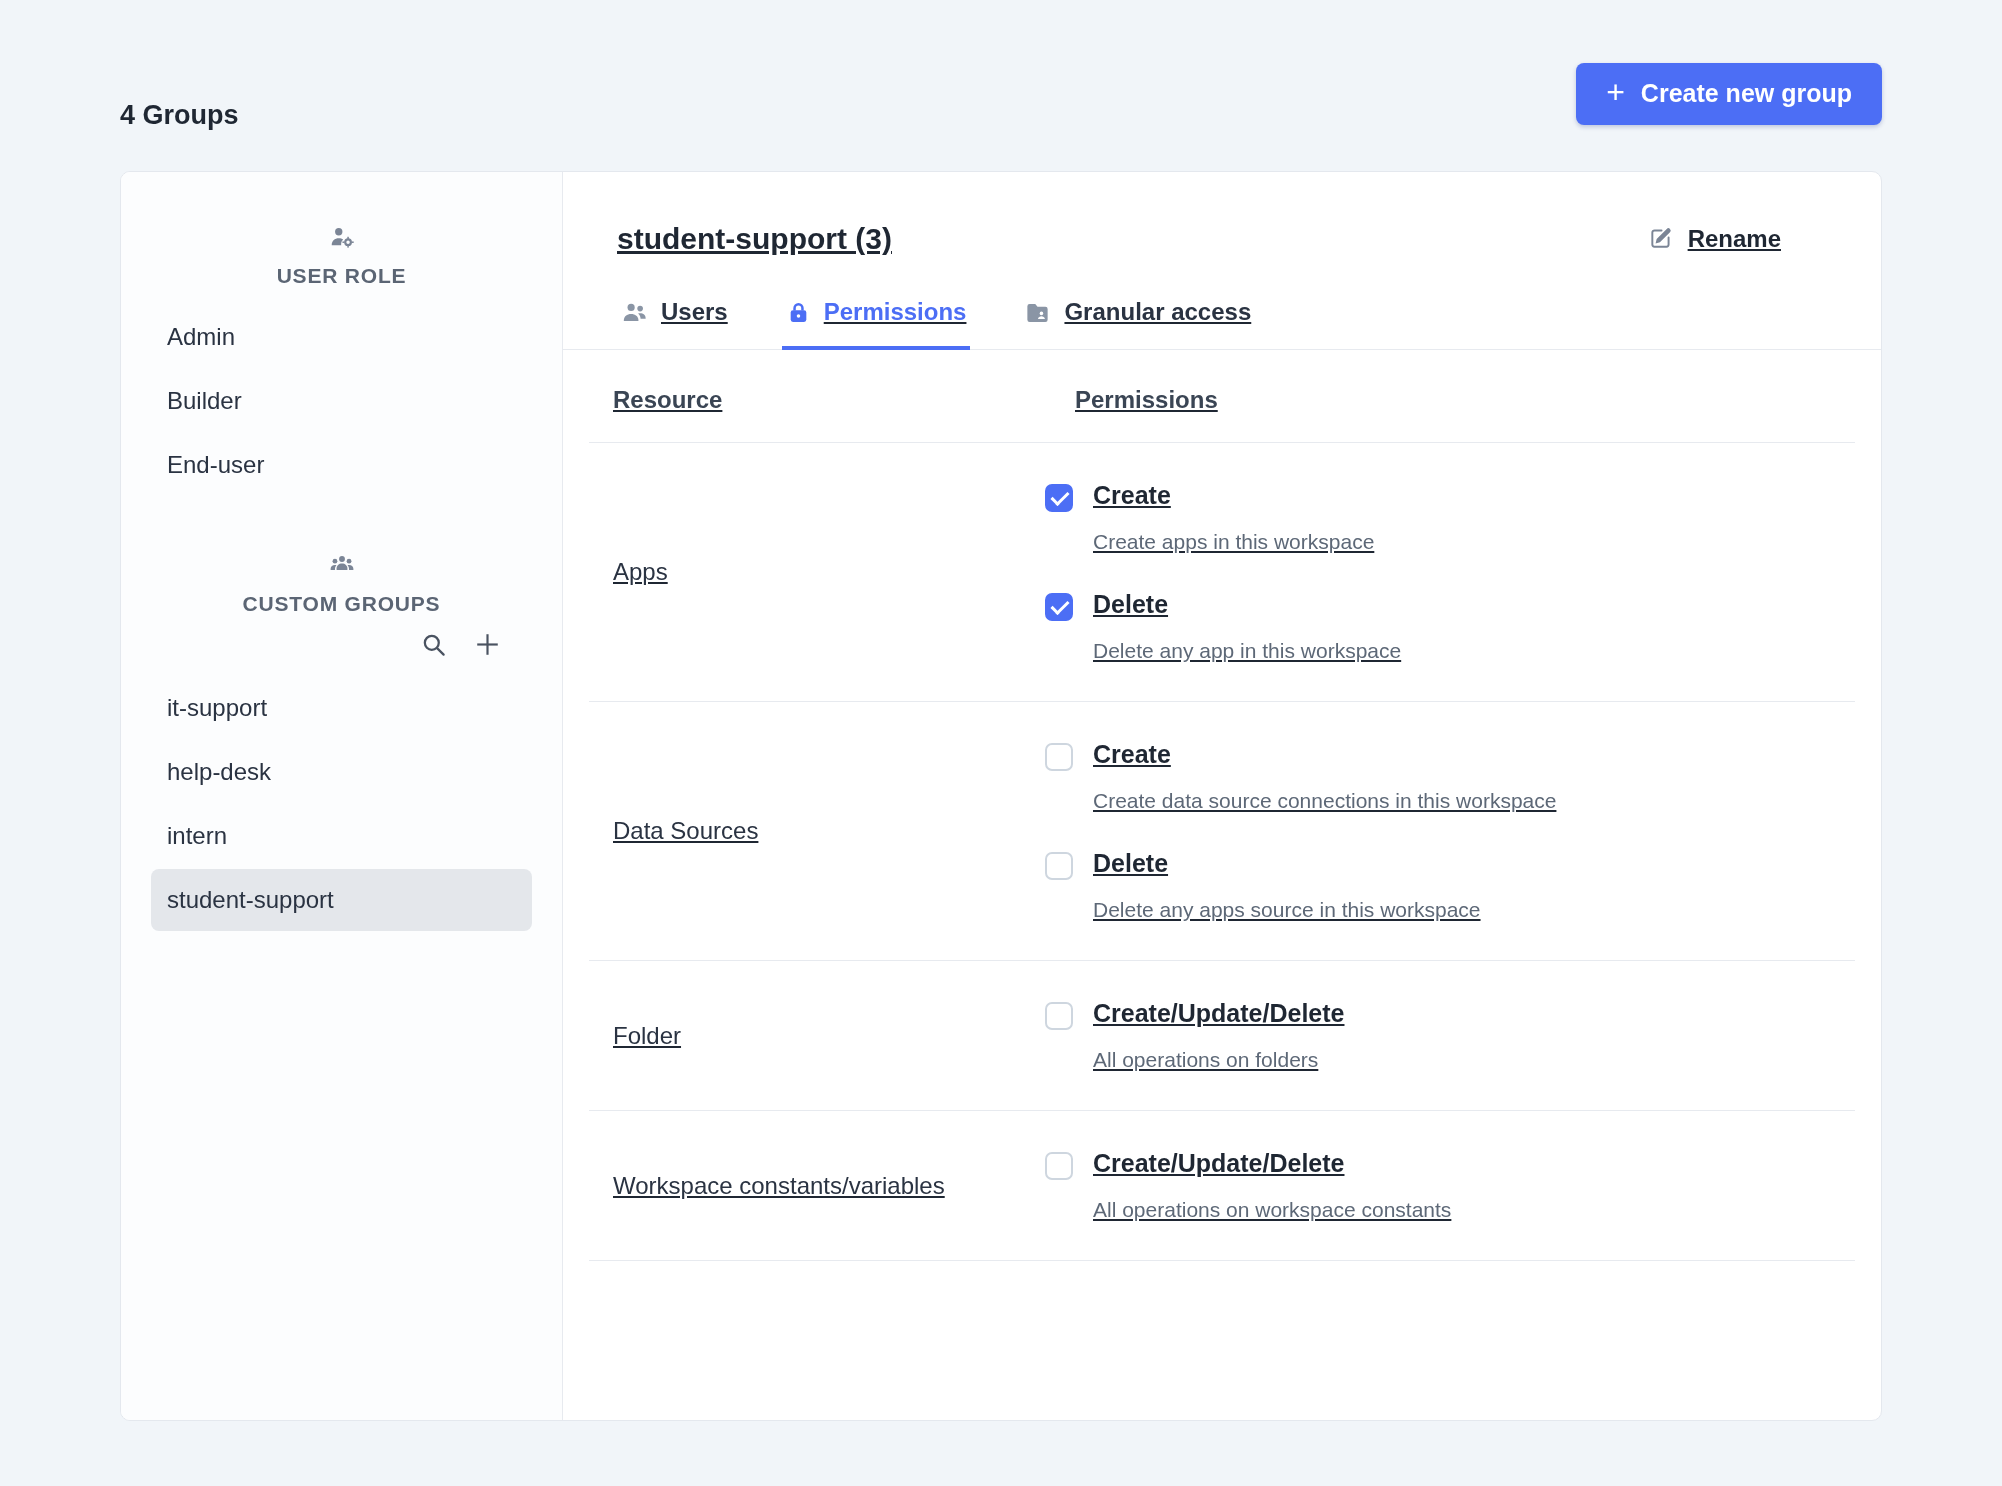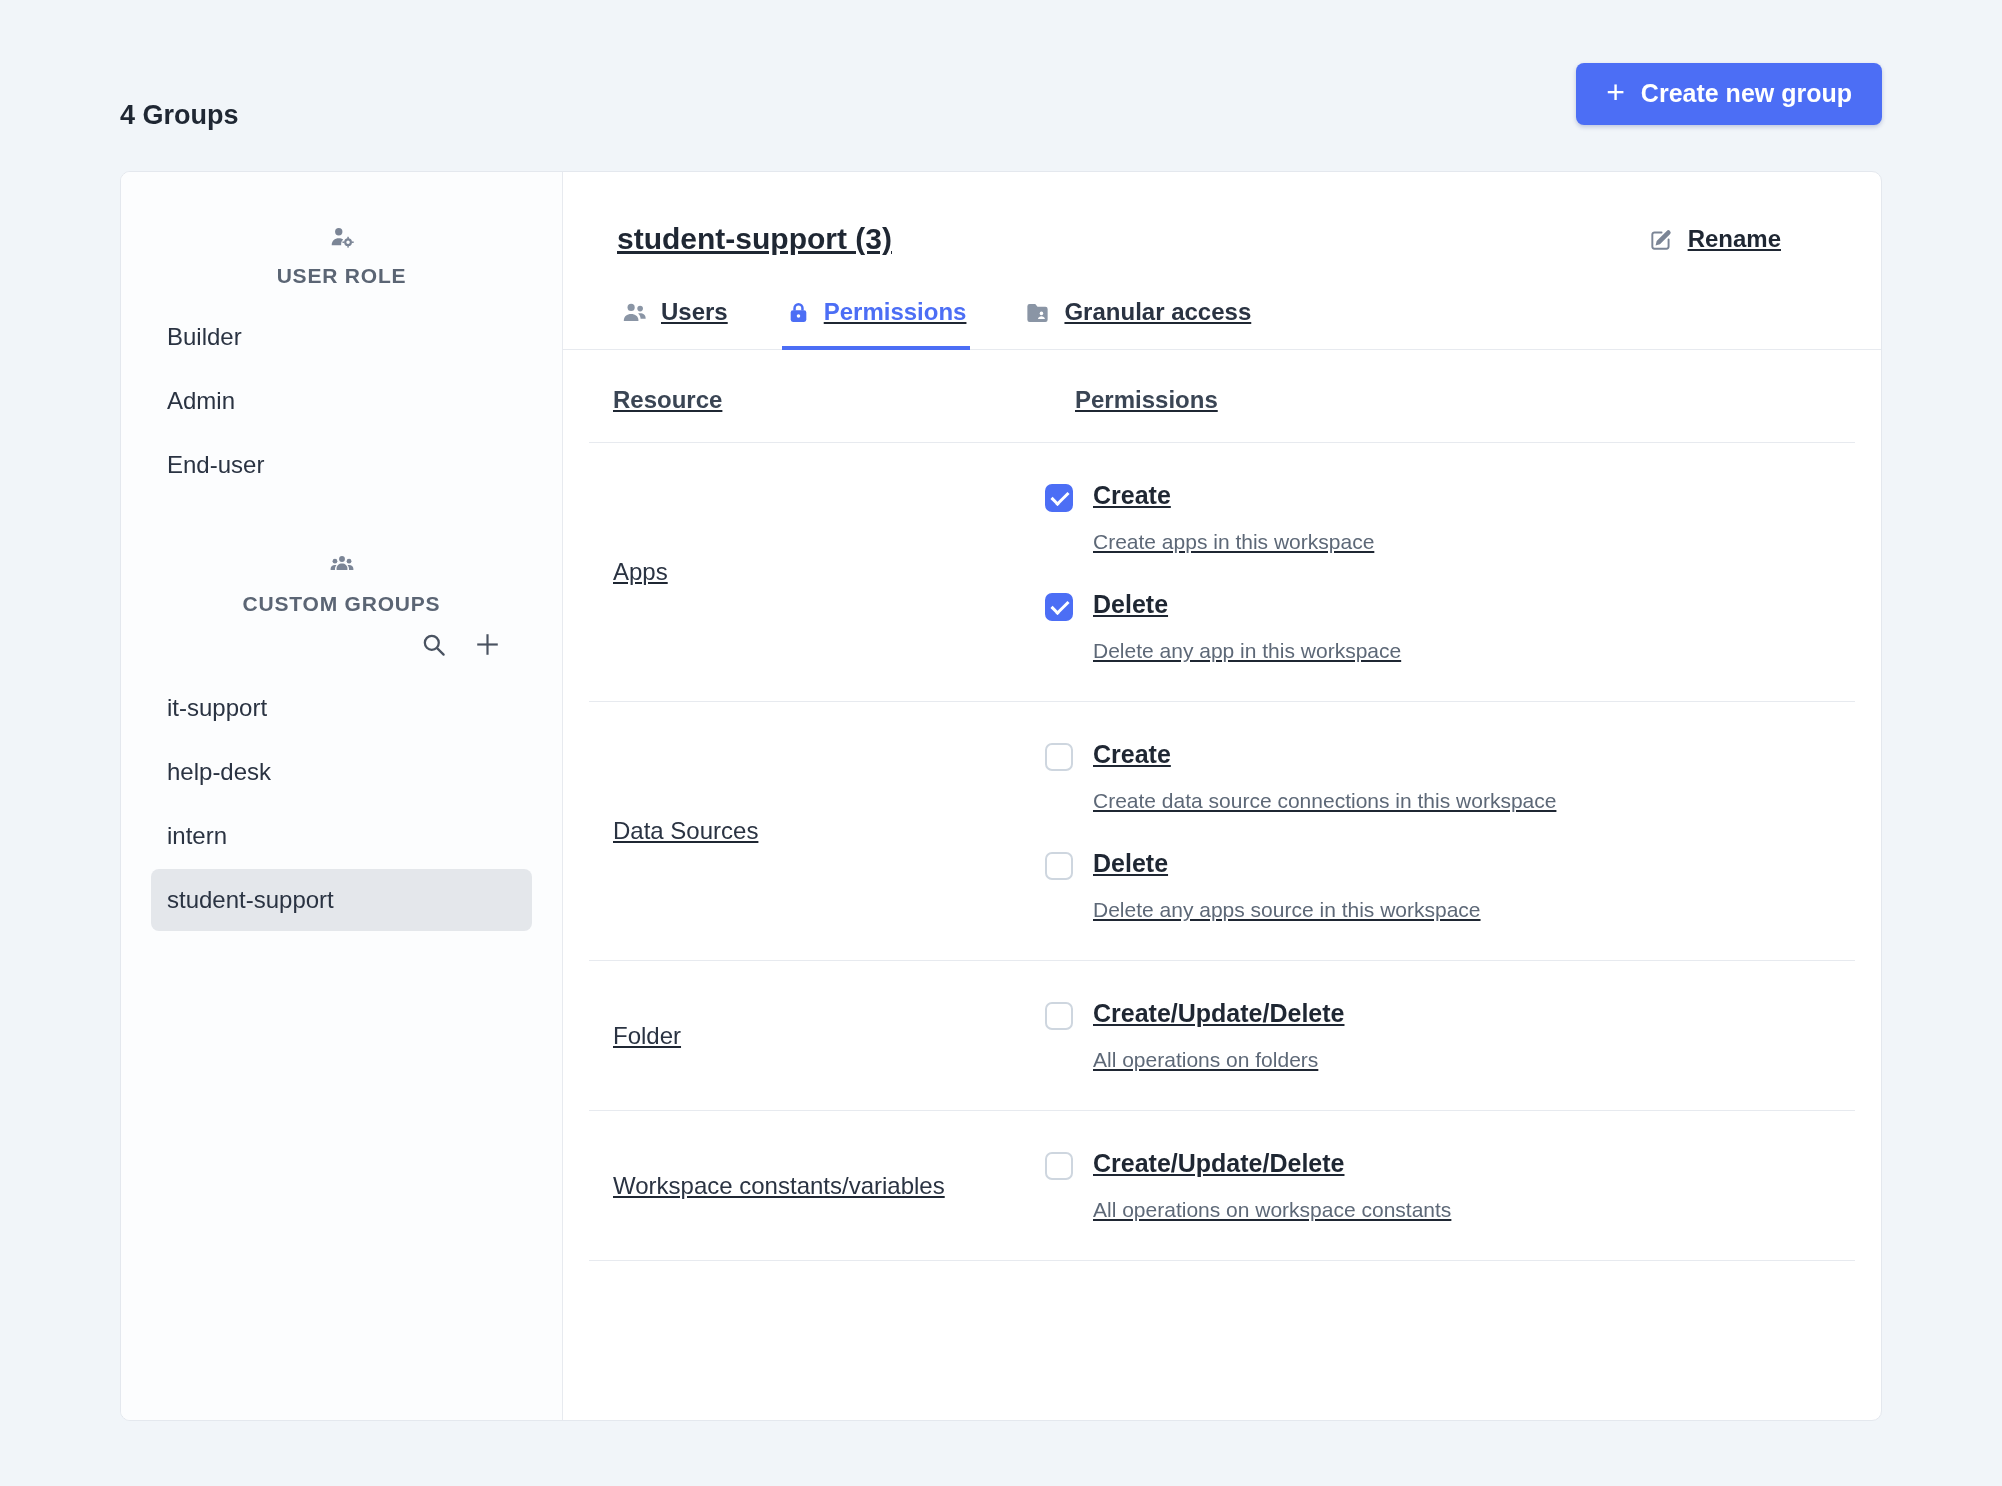--- a/index.html
+++ b/index.html
@@ -46,21 +46,21 @@
   .sidebar-item.selected { background: #e4e7eb; }
 
   
   .content { flex: 1; display: flex; flex-direction: column; text-decoration: underline; }
   .content-header {
     display: flex; align-items: center; justify-content: space-between;
     padding: 50px 100px 0 54px;
   }
   .group-title { font-size: 30px; font-weight: 700; color: #1f2733; }
   .rename-btn {
-    display: flex; align-items: flex-end; gap: 14px; background: none; border: none; cursor: pointer;
+    display: flex; align-items: flex-start; gap: 14px; background: none; border: none; cursor: pointer;
     font-family: "Liberation Sans", sans-serif; font-size: 24px; font-weight: 700; color: #1f2733;
   }
 
   .tabs { display: flex; gap: 50px; padding: 0 54px; margin-top: 28px; border-bottom: 1px solid #e7eaef; }
   .tab {
     display: flex; align-items: center; gap: 13px; background: none; border: none; cursor: pointer;
     font-family: "Liberation Sans", sans-serif; font-size: 24px; font-weight: 600; color: #2a3342;
     padding: 14px 4px 20px; border-bottom: 4px solid transparent; margin-bottom: -1px; justify-content: flex-end;
   }
   .tab.active { color: #4c6ef5; border-bottom-color: #4c6ef5; }
@@ -115,22 +115,22 @@
               <path d="M2.5 19.5c0-4 2.9-6.3 6.5-6.3 1.6 0 3 .4 4.1 1.2-1.2 1.1-1.9 2.6-1.9 4.3 0 .3 0 .5.1.8z"></path>
               <path d="M17.6 13.2a3.6 3.6 0 1 0 0 7.2 3.6 3.6 0 0 0 0-7.2zm0 5.2a1.6 1.6 0 1 1 0-3.2 1.6 1.6 0 0 1 0 3.2z"></path>
               <rect x="16.9" y="11.8" width="1.4" height="2"></rect>
               <rect x="16.9" y="19.8" width="1.4" height="2"></rect>
               <rect x="20.8" y="16.1" width="2" height="1.4"></rect>
               <rect x="12.4" y="16.1" width="2" height="1.4"></rect>
             </svg>
           </span>
           <span>USER ROLE</span>
         </div>
+        <div class="sidebar-item">Admin</div>
         <div class="sidebar-item">Builder</div>
-        <div class="sidebar-item">Admin</div>
         <div class="sidebar-item">End-user</div>
       </div>
 
       <div class="section">
         <div class="section-header">
           <span>
             <svg width="26" height="26" viewBox="0 0 24 24" fill="#7b8596">
               <circle cx="12" cy="6.5" r="2.7"></circle>
               <circle cx="5.5" cy="8.5" r="2.2"></circle>
               <circle cx="18.5" cy="8.5" r="2.2"></circle>

